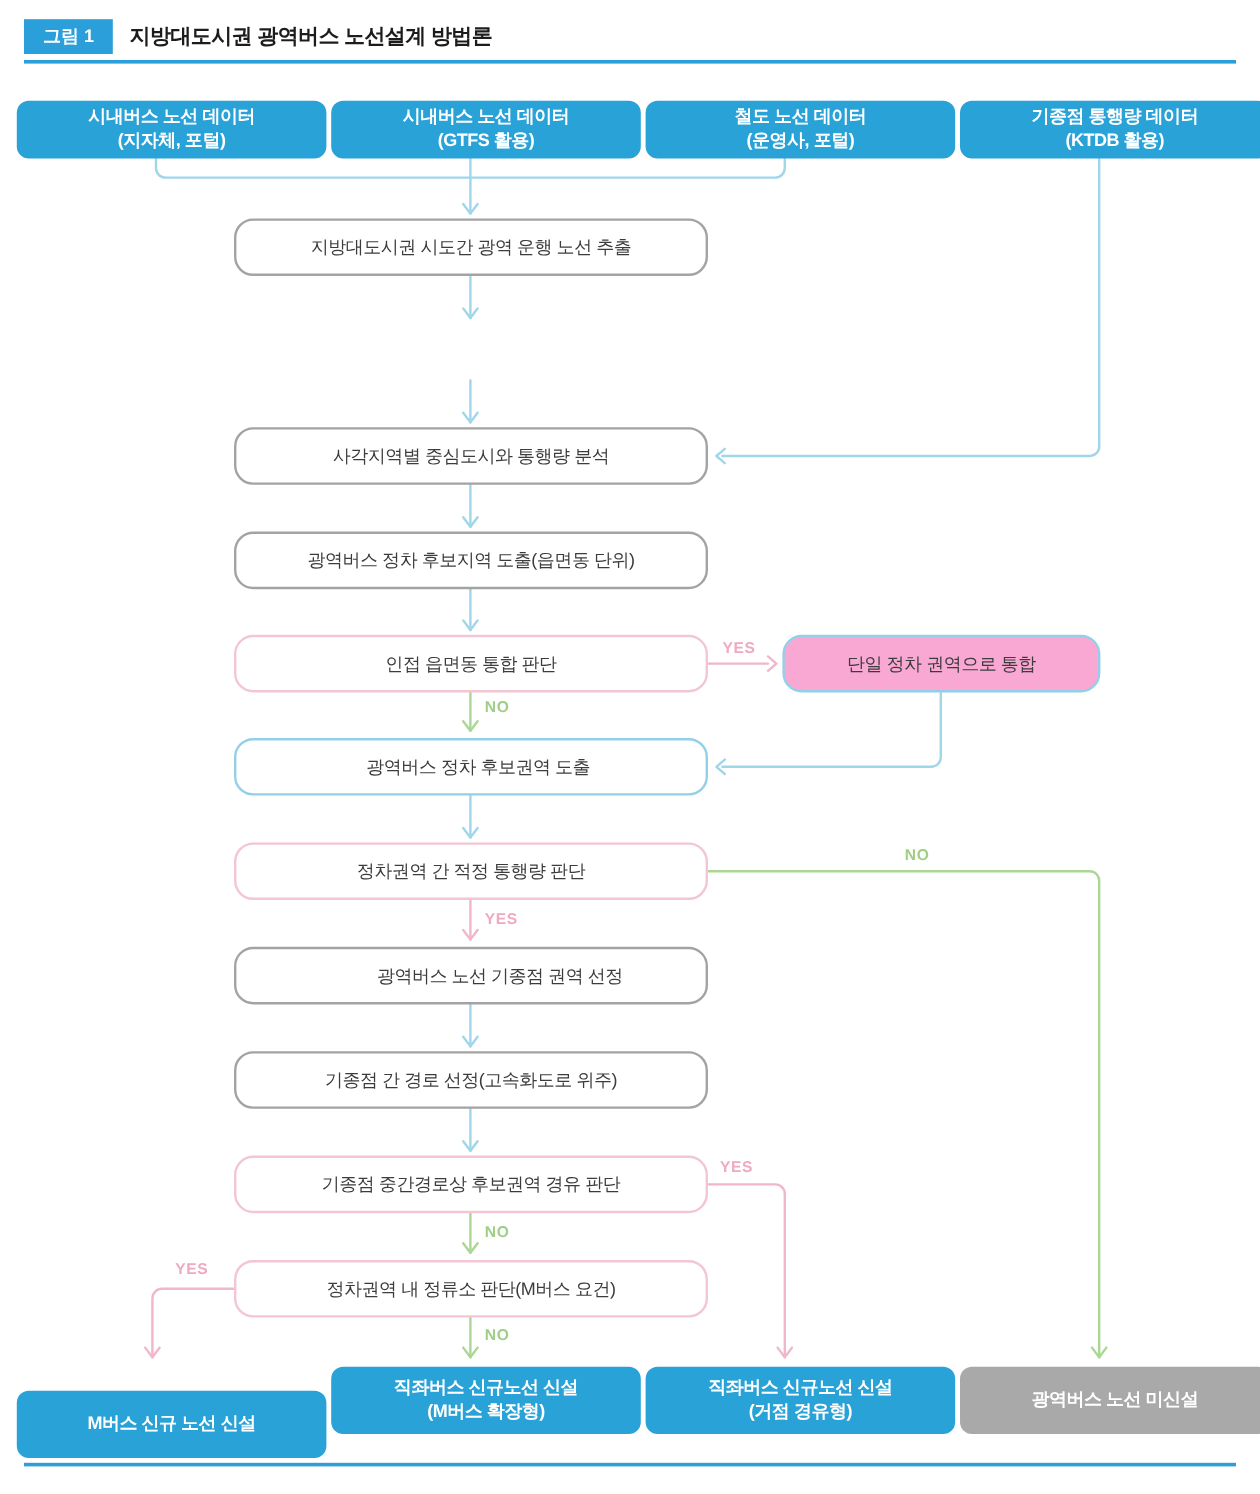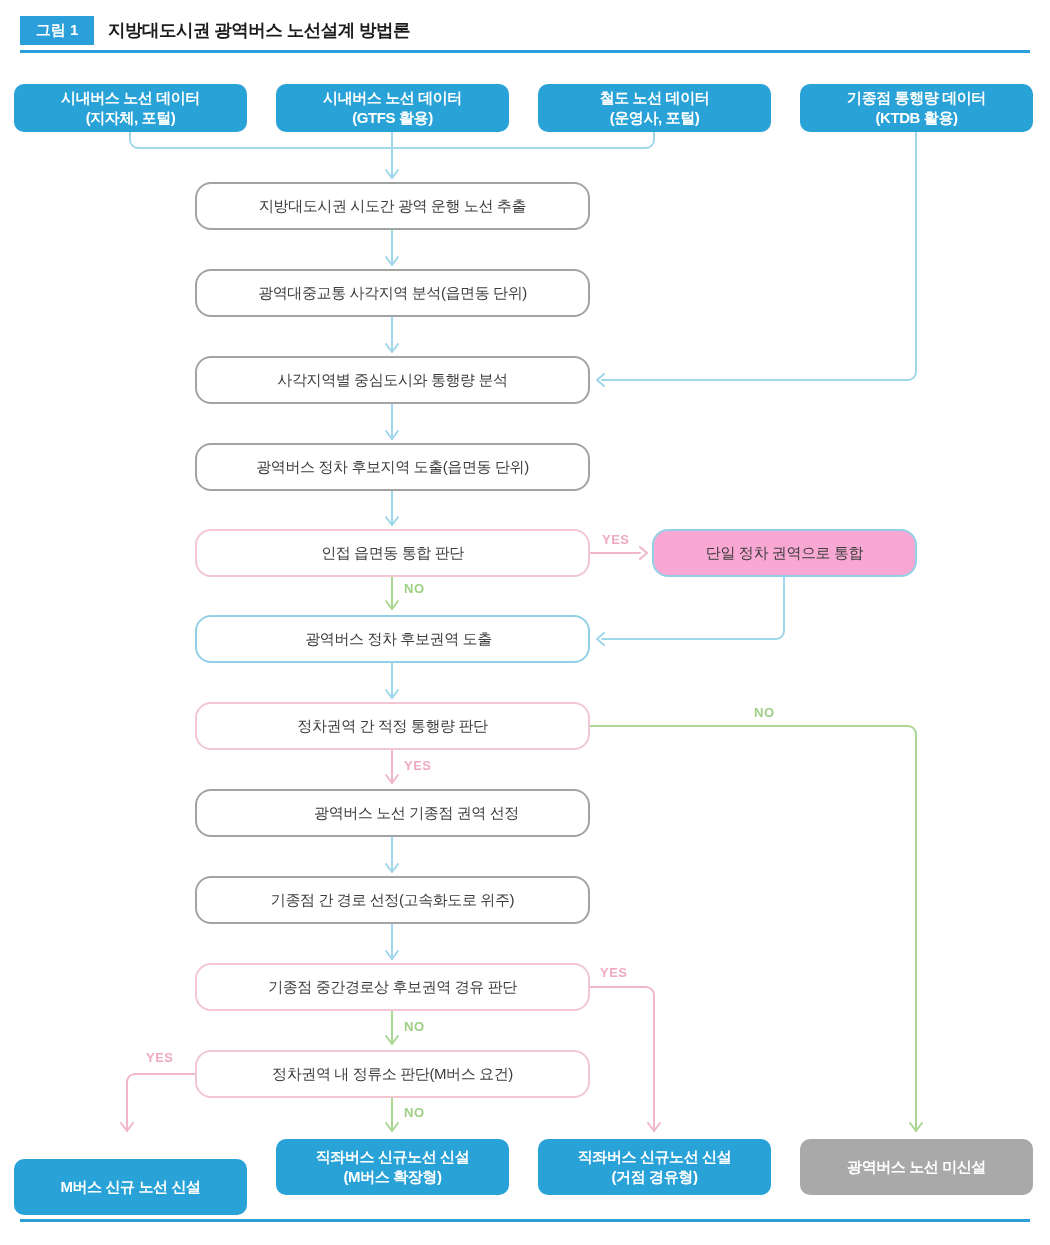--- a/index.html
+++ b/index.html
@@ -8,21 +8,21 @@
 
   
   .badge{position:absolute;left:20px;top:16px;width:74px;height:29px;background:#2B9FD9;
          color:#fff;font-weight:bold;font-size:15px;display:flex;align-items:center;justify-content:center;}
   .fig-title{position:absolute;left:108px;top:16px;height:29px;line-height:29px;
          font-size:17.5px;font-weight:bold;color:#1c1c1c;letter-spacing:-0.5px;}
   .head-rule{position:absolute;left:20px;top:50px;width:1010px;height:3px;background:#2B9FD9;}
   .foot-rule{position:absolute;left:20px;top:1219px;width:1010px;height:3px;background:#2E9FD6;}
 
   
-  .solid{position:absolute;width:233px;background:#29A2D7;border-radius:10px;color:#fff;
+  .solid{position:absolute;width:258px;background:#29A2D7;border-radius:10px;color:#fff;
          font-weight:bold;font-size:15px;line-height:1.35;letter-spacing:-0.4px;
          display:flex;flex-direction:column;align-items:center;justify-content:center;text-align:center;}
   .solid.gray{background:#A9A9A9;}
   .row-src{top:84px;height:48px;}
   .row-out{top:1139px;height:56px;}
 
   
   .flowbox{position:absolute;left:195px;width:395px;height:48px;background:#fff;
          border:2px solid #a3a3a3;border-radius:16px;box-sizing:border-box;
          display:flex;align-items:center;justify-content:center;
@@ -113,23 +113,20 @@
     <span>(운영사, 포털)</span>
   </div>
   <div class="solid row-src" style="left:800px;">
     <span>기종점 통행량 데이터</span>
     <span>(KTDB 활용)</span>
   </div>
 
   <div class="flowbox" style="top:182px;">
     <span>지방대도시권 시도간 광역 운행 노선 추출</span>
   </div>
-  <div class="flowbox" style="top:269px;">
-    <span>광역대중교통 사각지역 분석(읍면동 단위)</span>
-  </div>
   <div class="flowbox" style="top:356px;">
     <span>사각지역별 중심도시와 통행량 분석</span>
   </div>
   <div class="flowbox" style="top:443px;">
     <span>광역버스 정차 후보지역 도출(읍면동 단위)</span>
   </div>
   <div class="flowbox pink" style="top:529px;">
     <span>인접 읍면동 통합 판단</span>
   </div>
   <div class="sidebox">

